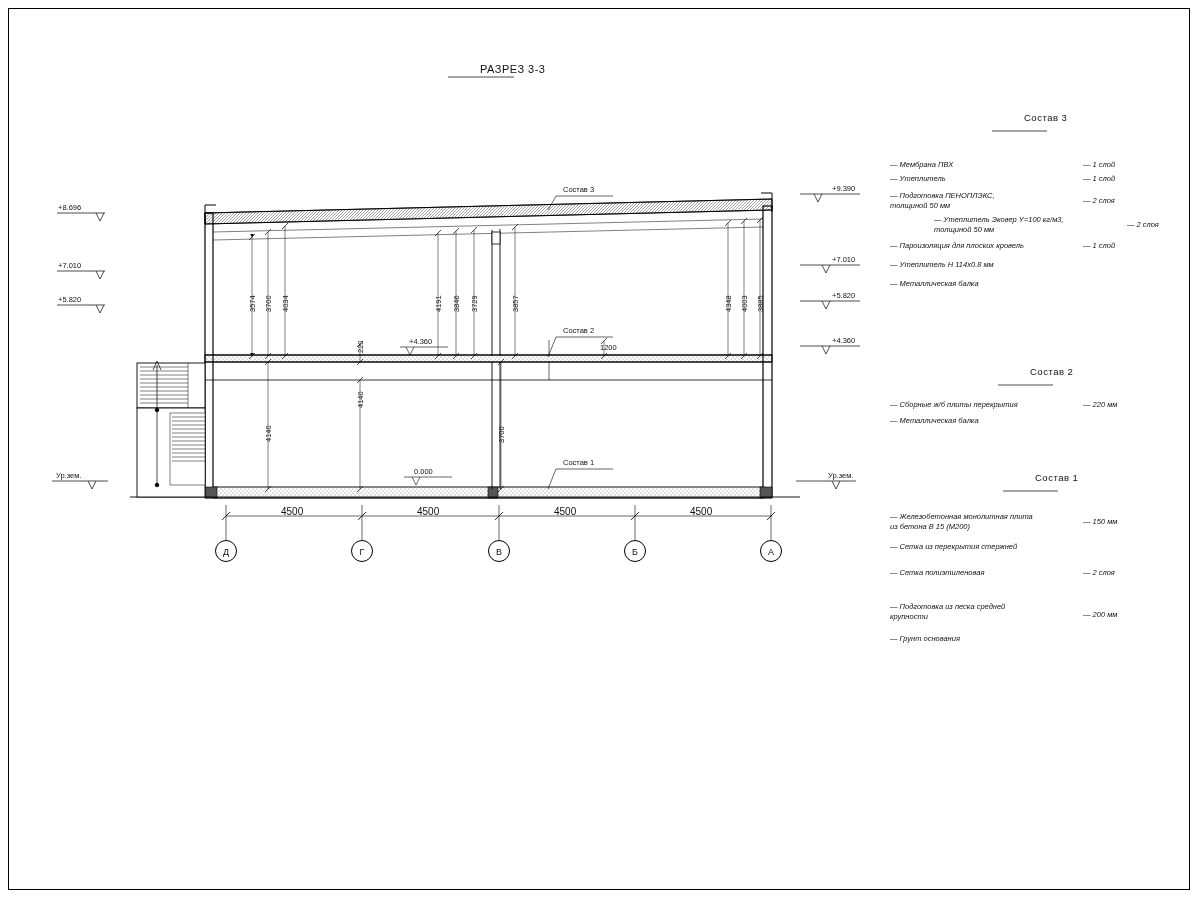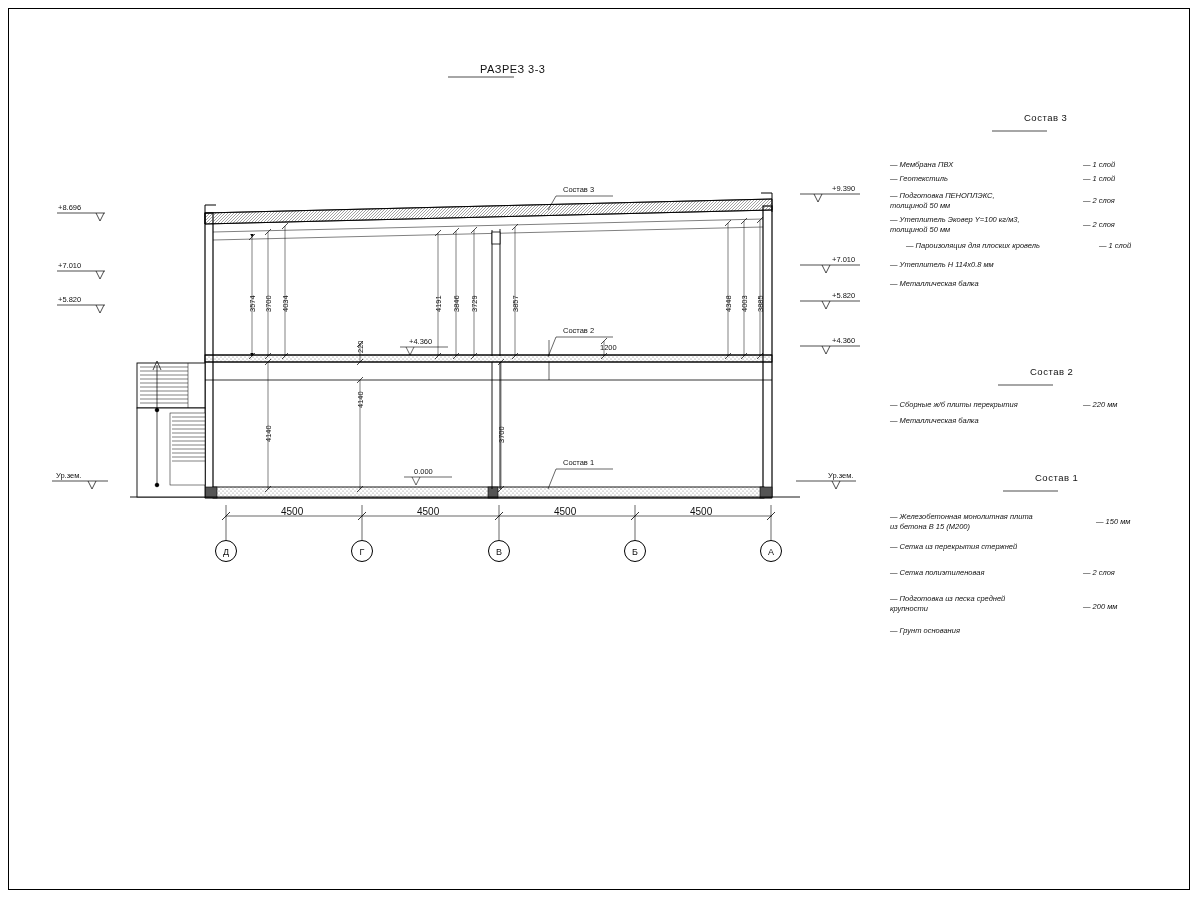--- a/index.html
+++ b/index.html
@@ -368,34 +368,34 @@
   <div class="axis-letter" style="left:624px; top:540px;">Б</div>
   <div class="axis-letter" style="left:760px; top:540px;">А</div>
 
   <div class="ttl" style="left:992px; top:112px; font-size:9.5px;">Состав 3</div>
   <div class="spec" style="left:890px; top:160px;">
     <div style="position:relative; height:14px;">
       <span>— Мембрана ПВХ</span>
       <span class="qty" style="left:193px; top:0;">— 1 слой</span>
     </div>
     <div style="position:relative; height:17px;">
-      <span>— Геотекстиль</span>
+      <span>— Утеплитель</span>
       <span class="qty" style="left:193px; top:0;">— 1 слой</span>
     </div>
     <div style="position:relative; height:24px;">
       <span>— Подготовка ПЕНОПЛЭКС,</span><br>
       <span>  толщиной 50 мм</span>
       <span class="qty" style="left:193px; top:5px;">— 2 слоя</span>
     </div>
-    <div style="position:relative; height:26px;">
+    <div style="position:relative; height:26px;margin-left:44px;">
       <span>— Утеплитель Эковер Y=100 кг/м3,</span><br>
       <span>  толщиной 50 мм</span>
       <span class="qty" style="left:193px; top:5px;">— 2 слоя</span>
     </div>
-    <div style="position:relative; height:19px;margin-left:16px;">
+    <div style="position:relative; height:19px;">
       <span>— Пароизоляция для плоских кровель</span>
       <span class="qty" style="left:193px; top:0;">— 1 слой</span>
     </div>
     <div style="position:relative; height:19px;">
       <span>— Утеплитель Н 114х0.8 мм</span>
     </div>
     <div style="position:relative; height:14px;">
       <span>— Металлическая балка</span>
     </div>
   </div>
@@ -409,30 +409,30 @@
     <div style="position:relative; height:14px;">
       <span>— Металлическая балка</span>
     </div>
   </div>
 
   <div class="ttl" style="left:1003px; top:472px; font-size:9.5px;">Состав 1</div>
   <div class="spec" style="left:890px; top:512px;">
     <div style="position:relative; height:30px;">
       <span>— Железобетонная  монолитная плита</span><br>
       <span>  из бетона В 15 (М200)</span>
-      <span class="qty" style="left:206px; top:5px;">— 150 мм</span>
+      <span class="qty" style="left:193px; top:5px;">— 150 мм</span>
     </div>
     <div style="position:relative; height:26px;">
       <span>— Сетка из перекрытия стержней</span>
     </div>
     <div style="position:relative; height:26px;">
       <span>— Сетка полиэтиленовая</span>
       <span class="qty" style="left:193px; top:0;">— 2 слоя</span>
     </div>
-    <div style="position:relative; height:32px;">
+    <div style="position:relative; height:32px;margin-top:8px;">
       <span>— Подготовка из песка средней</span><br>
       <span>  крупности</span>
       <span class="qty" style="left:193px; top:8px;">— 200 мм</span>
     </div>
     <div style="position:relative; height:14px;">
       <span>— Грунт основания</span>
     </div>
   </div>
 
 </div>

